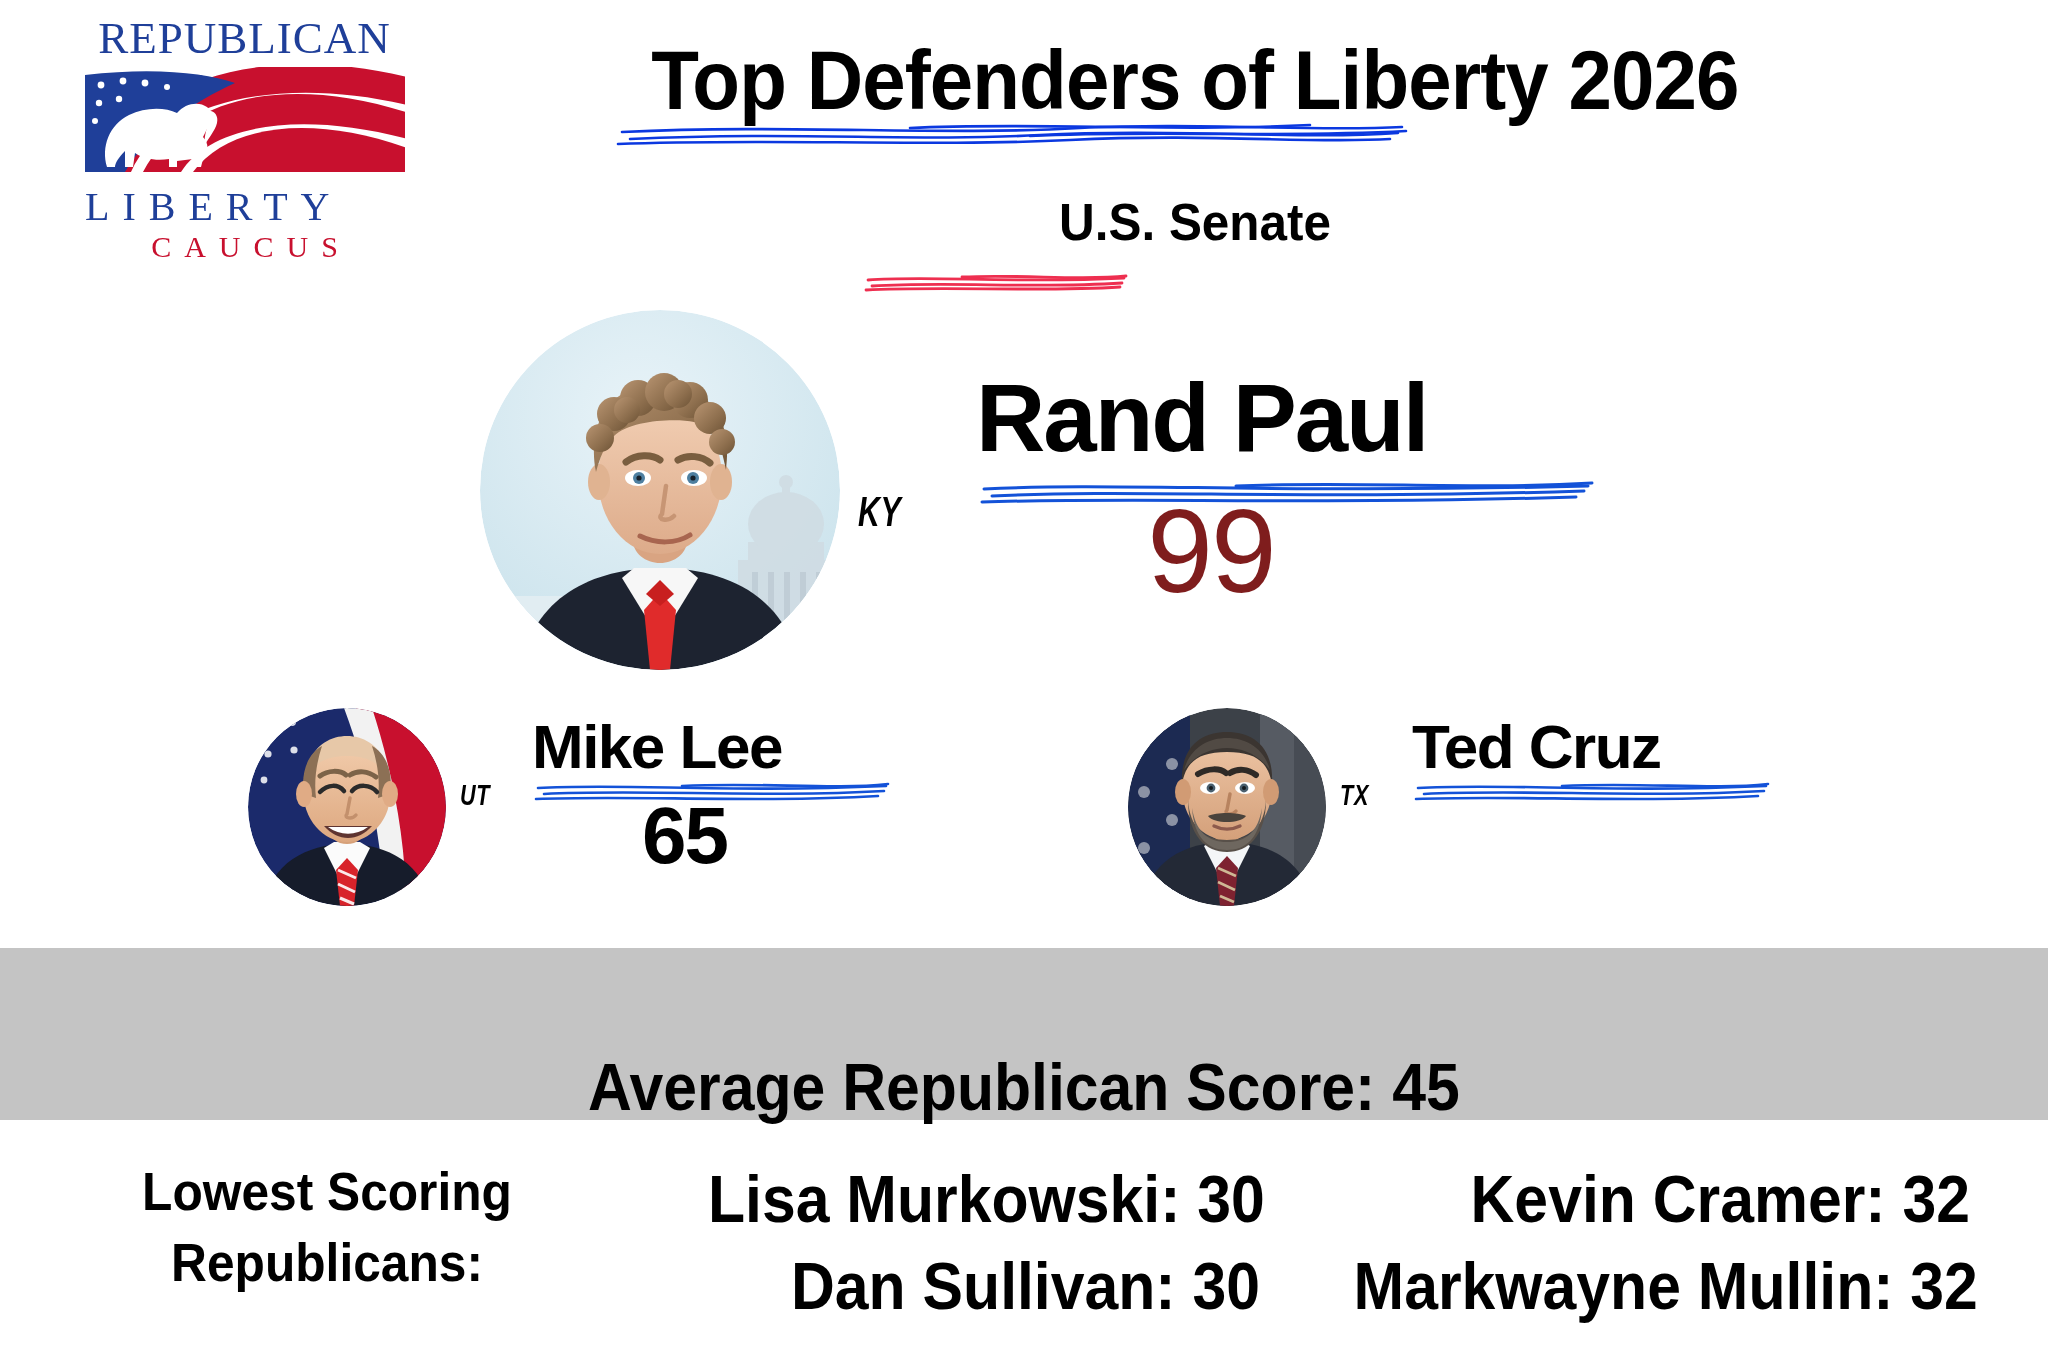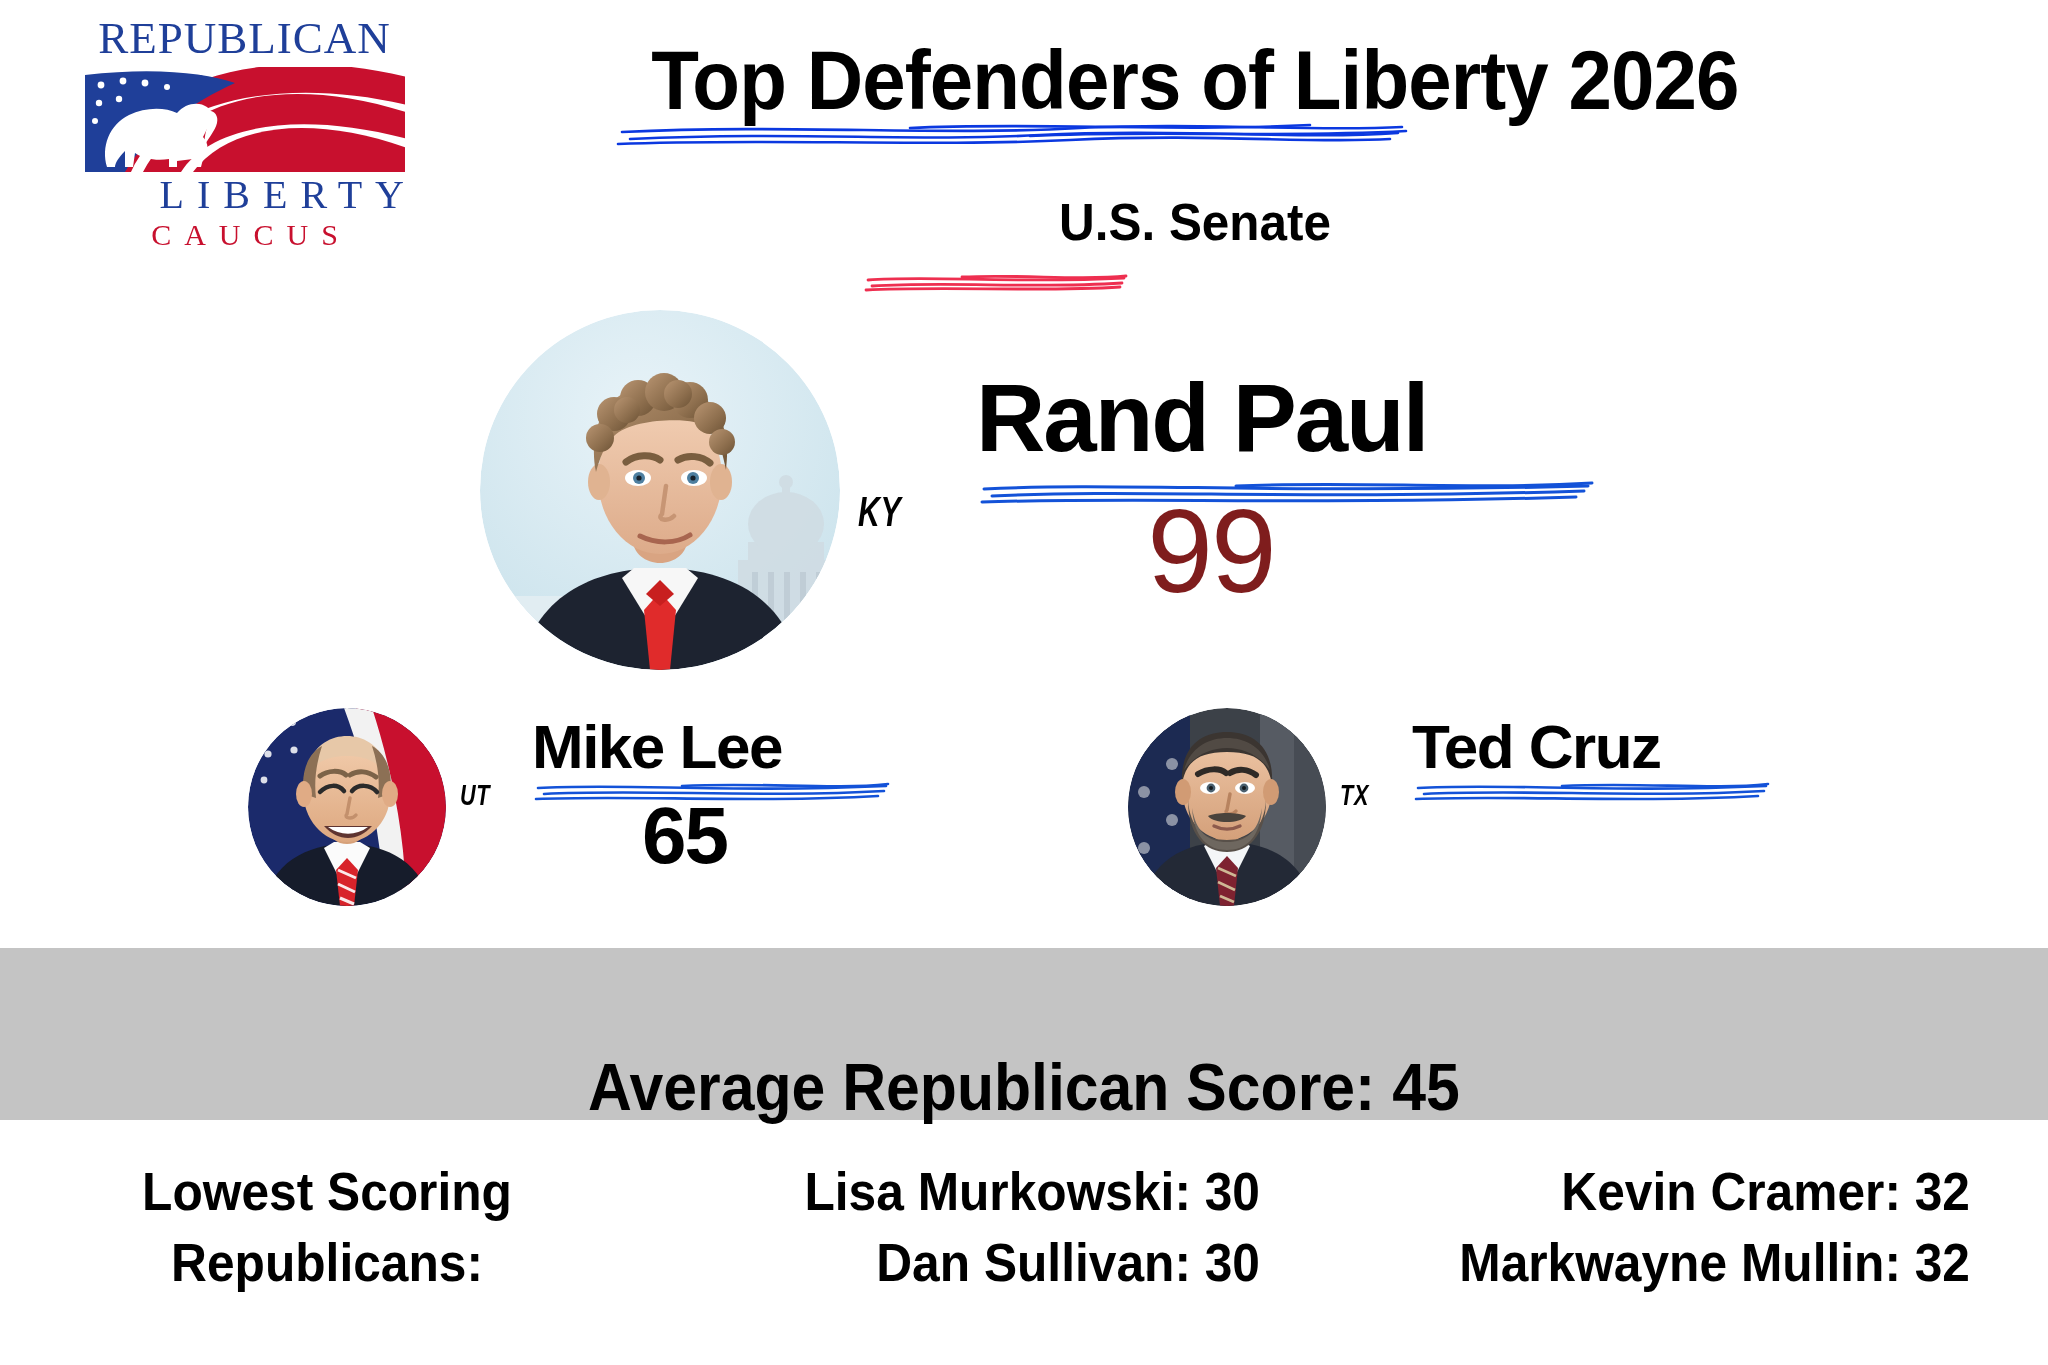--- a/index.html
+++ b/index.html
@@ -22,21 +22,21 @@
     white-space:nowrap;
   }
   .logo-flag {
     position:relative; width:320px; height:105px; margin:6px auto 0;
     overflow:hidden;
   }
   .logo-flag svg { display:block; width:100%; height:100%; }
   .logo-word-mid {
     font-family:"Liberation Serif", serif;
     color:#1f3f99; font-size:40px; letter-spacing:13px;
-    text-align:right; line-height:1.05; margin-top:2px; padding-left:13px;
+    text-align:left; line-height:1.05; margin-top:14px; padding-left:13px;
     white-space:nowrap;
   }
   .logo-word-bot {
     font-family:"Liberation Serif", serif;
     color:#c8102e; font-size:30px; letter-spacing:13px;
     text-align:center; line-height:1.1; margin-top:2px; padding-left:13px;
     white-space:nowrap;
   }
 
   
@@ -134,21 +134,21 @@
   .footer { position:absolute; left:0; top:1150px; width:2048px; height:190px; }
   .foot-label {
     position:absolute; left:92px; top:6px; width:470px; text-align:center;
     font-family:"Liberation Sans Narrow","Liberation Sans", sans-serif;
     font-weight:bold; font-size:54px; color:#000; line-height:1.32;
     transform:scaleX(0.92); transform-origin:center top;
   }
   .foot-col {
     position:absolute; top:6px;
     font-family:"Liberation Sans Narrow","Liberation Sans", sans-serif;
-    font-weight:bold; font-size:54px; color:#000; line-height:1.32;
+    font-weight:bold; font-size:66px; color:#000; line-height:1.32;
     white-space:nowrap;
   }
   .foot-col-1 { left:660px; width:600px; text-align:right; }
   .foot-col-2 { left:1300px; width:670px; text-align:right; }
   .foot-line { display:block; transform:scaleX(0.92); transform-origin:right top; }
 </style>
 </head>
 <body>
 
 <div class="logo">

